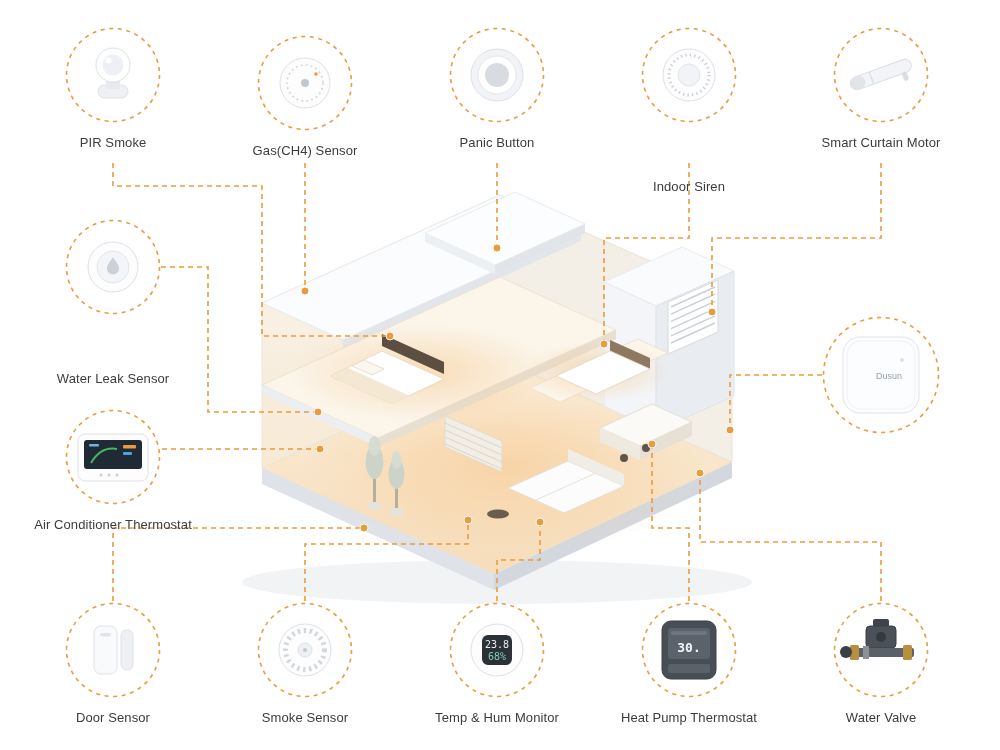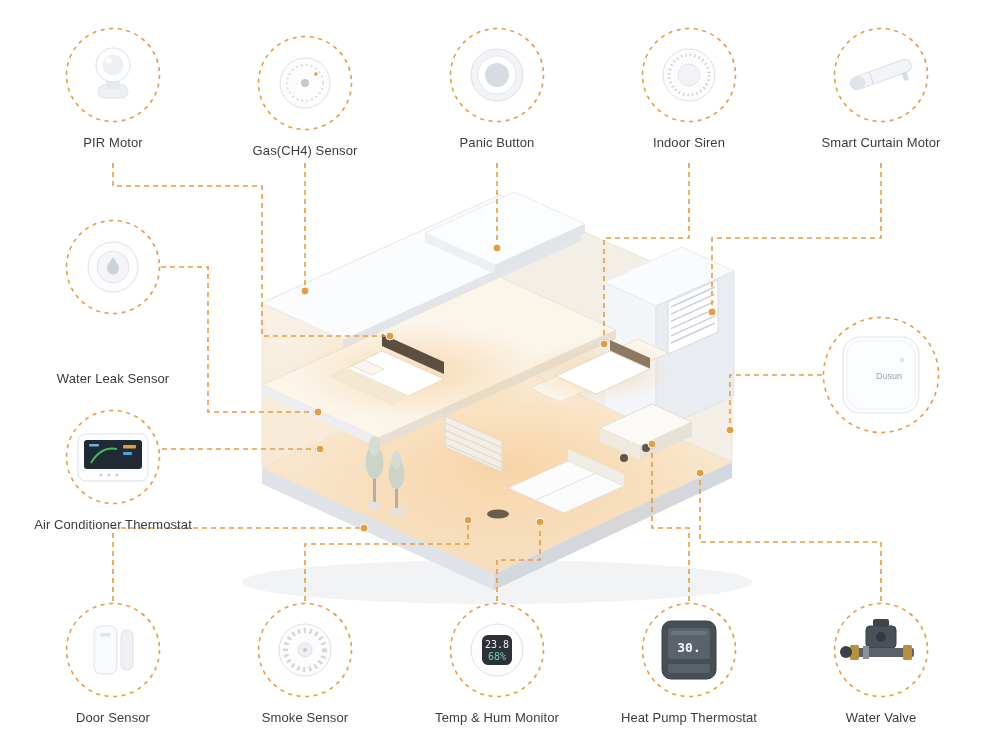--- a/index.html
+++ b/index.html
@@ -205,21 +205,21 @@
   <svg width="96" height="96" viewBox="0 0 96 96">
     <circle class="ring" cx="48" cy="48" r="46.5"></circle>
     <g>
       <rect x="33" y="58" width="30" height="13" rx="6.5" fill="#eef0f4" stroke="#dde1e7"></rect>
       <rect x="41" y="50" width="14" height="12" fill="#e6e9ee"></rect>
       <circle cx="48" cy="38" r="17" fill="#ffffff" stroke="#dde1e7"></circle>
       <circle cx="48" cy="38" r="10.5" fill="#edf0f4"></circle>
       <circle cx="43.5" cy="33.5" r="3" fill="#ffffff"></circle>
     </g>
   </svg>
-  <div class="dev-label">PIR Motor</div>
+  <div class="dev-label">PIR Smoke</div>
 </div>
 
 <div class="device" style="left:215px; top:35px;">
   <svg width="96" height="96" viewBox="0 0 96 96">
     <circle class="ring" cx="48" cy="48" r="46.5"></circle>
     <g>
       <circle cx="48" cy="48" r="25" fill="#fdfdfe" stroke="#dde1e7"></circle>
       <circle cx="48" cy="48" r="18" fill="none" stroke="#cfd5dc" stroke-width="1.6" stroke-dasharray="1.8 3.2"></circle>
       <circle cx="48" cy="48" r="4" fill="#c2c8d0"></circle>
       <circle cx="59" cy="39" r="1.8" fill="#EB9A3C"></circle>
@@ -233,21 +233,21 @@
     <circle class="ring" cx="48" cy="48" r="46.5"></circle>
     <g>
       <circle cx="48" cy="48" r="26" fill="#f1f3f6" stroke="#dde1e7"></circle>
       <circle cx="48" cy="48" r="19" fill="#ffffff" stroke="#e3e7ec"></circle>
       <circle cx="48" cy="48" r="12" fill="#d7dbe2"></circle>
     </g>
   </svg>
   <div class="dev-label">Panic Button</div>
 </div>
 
-<div class="device" style="left:599px; top:27px;">
+<div class="device" style="left:599px; top:27px;gap:44px;">
   <svg width="96" height="96" viewBox="0 0 96 96">
     <circle class="ring" cx="48" cy="48" r="46.5"></circle>
     <g>
       <circle cx="48" cy="48" r="26" fill="#fdfdfe" stroke="#dde1e7"></circle>
       <circle cx="48" cy="48" r="20" fill="none" stroke="#c9cfd7" stroke-width="3" stroke-dasharray="1.3 3.2"></circle>
       <circle cx="48" cy="48" r="11" fill="#f1f3f6" stroke="#e2e6ea"></circle>
     </g>
   </svg>
   <div class="dev-label">Indoor Siren</div>
 </div>

